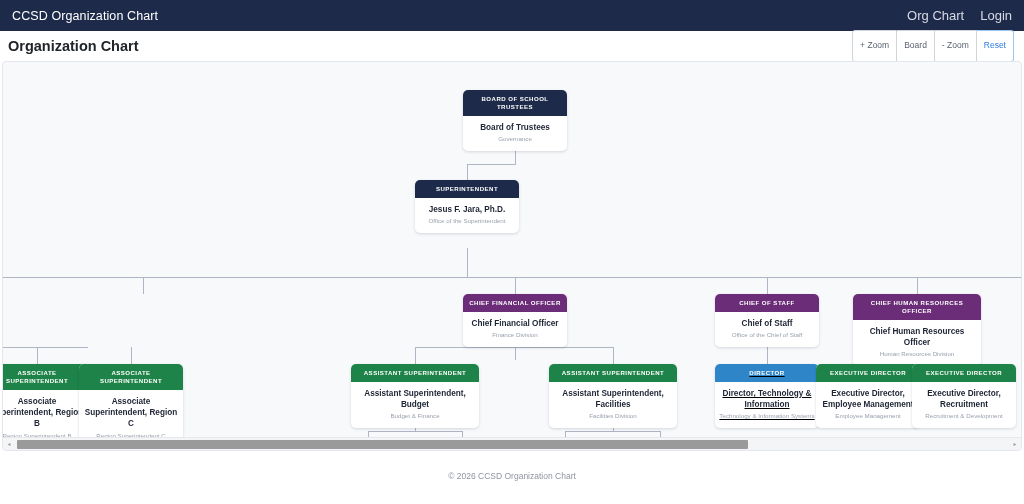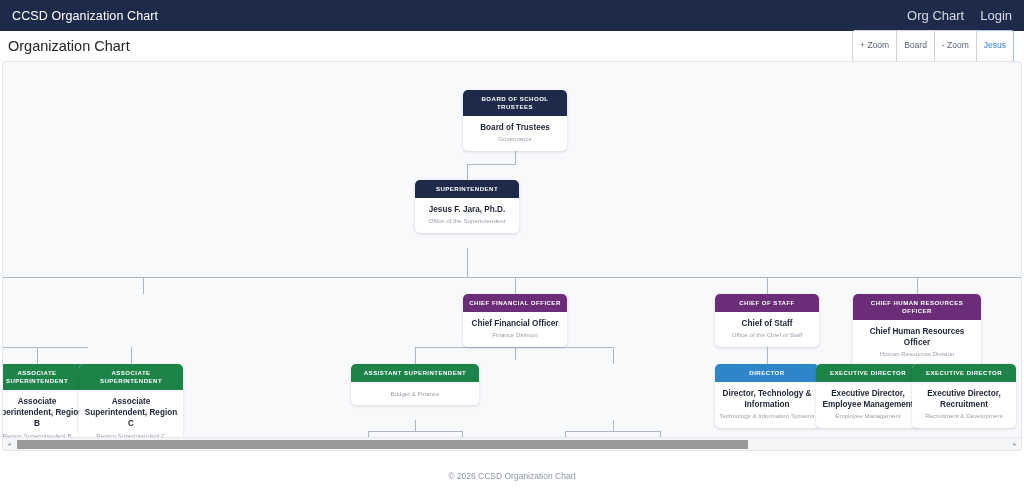--- a/index.html
+++ b/index.html
@@ -35,21 +35,21 @@
   .page-header {
     height: 30px;
     display: flex;
     align-items: center;
     justify-content: space-between;
     padding: 0 10px 0 8px;
     background: #ffffff;
   }
   .page-title {
     font-size: 14.5px;
-    font-weight: normal;
+    font-weight: bold;
     color: #212529;
   }
   .btn-group { display: flex; }
   .btn {
     font-size: 8.5px;
     padding: 10px 7px;
     border: 1px solid #ced4da;
     background: #ffffff;
     color: #5a6270;
     cursor: pointer;
@@ -168,21 +168,21 @@
     <a class="navbar-link" href="#">Login</a>
   </div>
 </div>
 
 <div class="page-header">
   <span class="page-title">Organization Chart</span>
   <div class="btn-group">
     <button class="btn">+ Zoom</button>
     <button class="btn">Board</button>
     <button class="btn">- Zoom</button>
-    <button class="btn print">Jesus</button>
+    <button class="btn print">Reset</button>
   </div>
 </div>
 
 <div class="chart-viewport">
   <div class="chart-canvas">
 
     <div class="line v" style="left:640px; top:84px; height:18px;"></div>
     <div class="line h" style="left:592px; top:102px; width:49px;"></div>
     <div class="line v" style="left:592px; top:102px; height:16px;"></div>
 
@@ -273,26 +273,34 @@
       <div class="node-head h-green">Associate Superintendent</div>
       <div class="node-body">
         <div class="node-title">Associate Superintendent, Region C</div>
         <div class="node-sub">Region Superintendent C</div>
       </div>
     </div>
 
     <div class="node wide" style="left:476px; top:302px;">
       <div class="node-head h-green">Assistant Superintendent</div>
       <div class="node-body">
+        <div class="node-title">Assistant Superintendent, Budget</div>
         <div class="node-sub">Budget &amp; Finance</div>
       </div>
     </div>
 
-
-    <div class="node" style="left:840px; top:302px;">
+    <div class="node wide" style="left:674px; top:302px;">
+      <div class="node-head h-green">Assistant Superintendent</div>
+      <div class="node-body">
+        <div class="node-title">Assistant Superintendent, Facilities</div>
+        <div class="node-sub">Facilities Division</div>
+      </div>
+    </div>
+
+    <div class="node" style="left:840px; top:302px;text-decoration:underline;">
       <div class="node-head h-blue">Director</div>
       <div class="node-body">
         <div class="node-title">Director, Technology &amp; Information</div>
         <div class="node-sub">Technology &amp; Information Systems</div>
       </div>
     </div>
 
     <div class="node" style="left:941px; top:302px;">
       <div class="node-head h-green">Executive Director</div>
       <div class="node-body">

